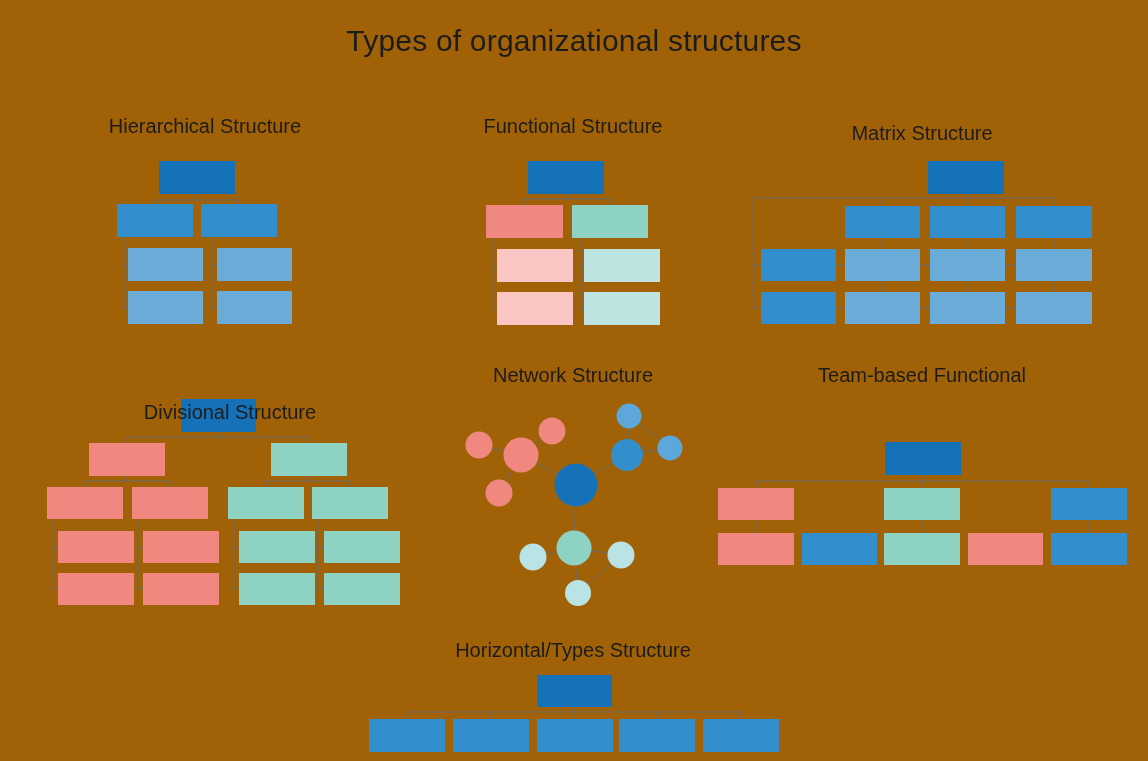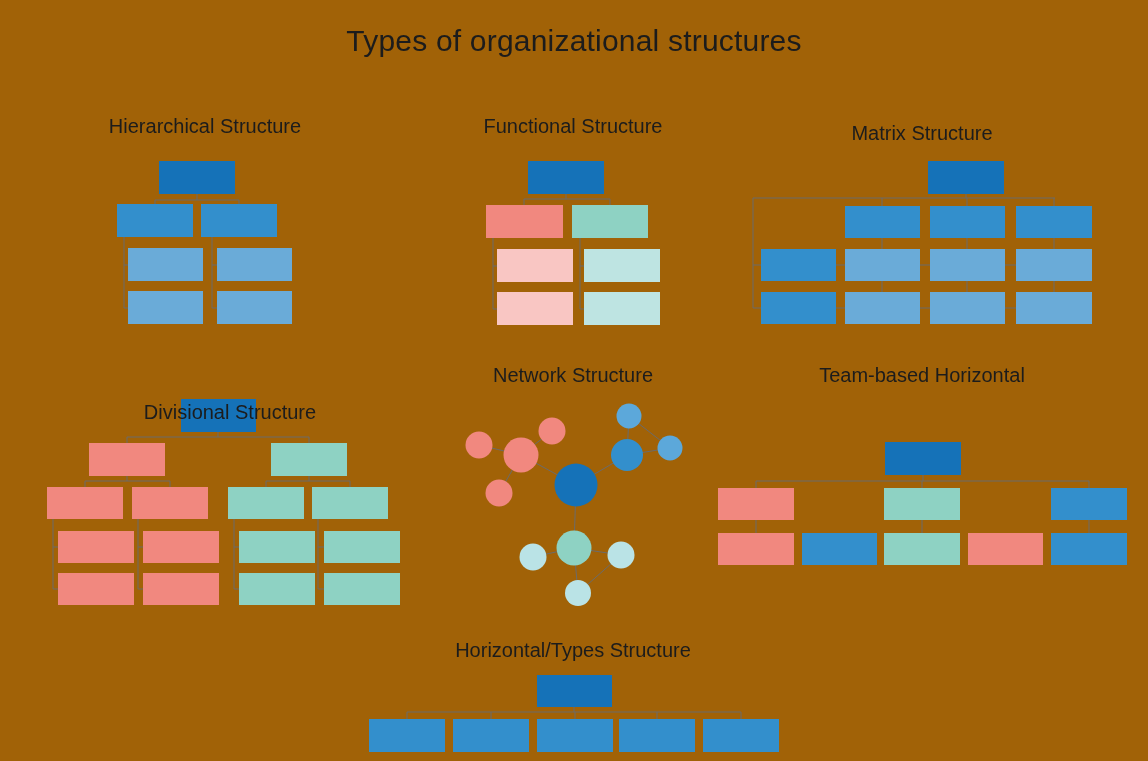--- a/index.html
+++ b/index.html
@@ -196,15 +196,15 @@
         <rect x="537" y="719" width="76" height="33" fill="#338fcc"></rect>
         <rect x="619" y="719" width="76" height="33" fill="#338fcc"></rect>
         <rect x="703" y="719" width="76" height="33" fill="#338fcc"></rect>
       </g>
     </svg>
 <div class="dlabel" style="left: 205px; top: 116px; color: rgb(28, 28, 28);">Hierarchical Structure</div>
     <div class="dlabel" style="left: 573px; top: 116px; color: rgb(28, 28, 28); text-align: right;">Functional Structure</div>
     <div class="dlabel" style="left: 922px; top: 116px; color: rgb(28, 28, 28); margin-top: 7px;">Matrix Structure</div>
     <div class="dlabel" style="left: 230px; top: 365px; color: rgb(28, 28, 28); margin-top: 37px;">Divisional Structure</div>
     <div class="dlabel" style="left: 573px; top: 365px; color: rgb(28, 28, 28);">Network Structure</div>
-    <div class="dlabel" style="left: 922px; top: 365px; color: rgb(28, 28, 28);">Team-based Horizontal</div>
+    <div class="dlabel" style="left: 922px; top: 365px; color: rgb(28, 28, 28);">Team-based Functional</div>
     <div class="dlabel" style="left: 573px; top: 640px; color: rgb(28, 28, 28);">Horizontal/Types Structure</div>
   </div>
 
 </body></html>

